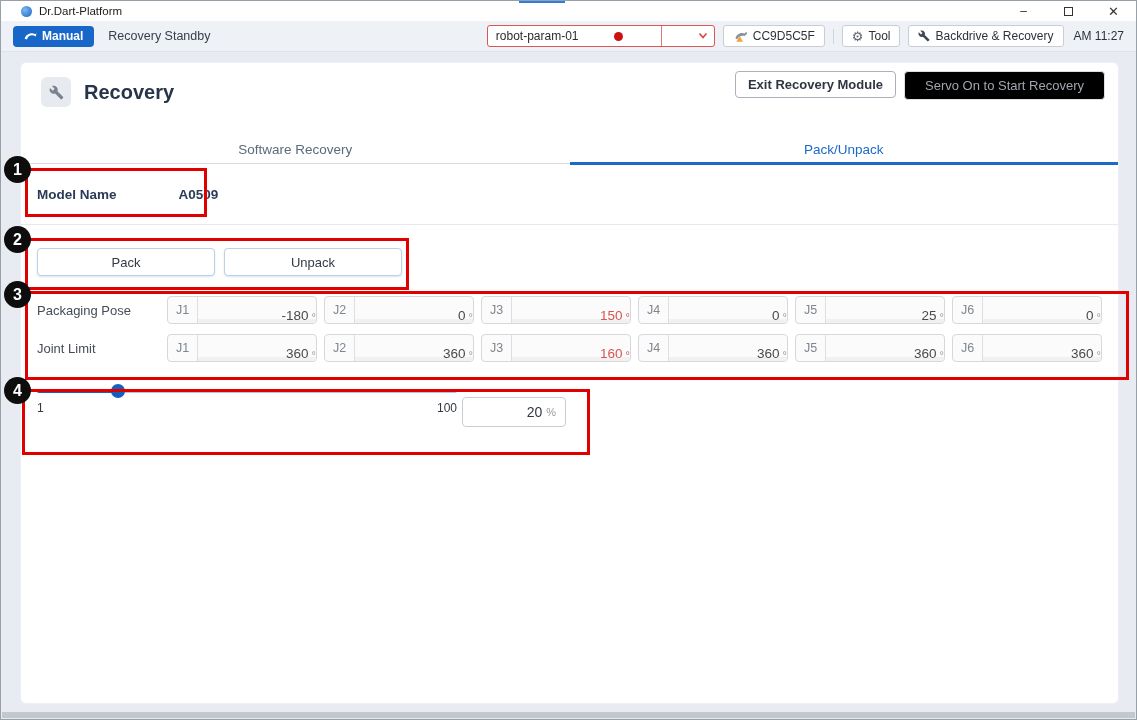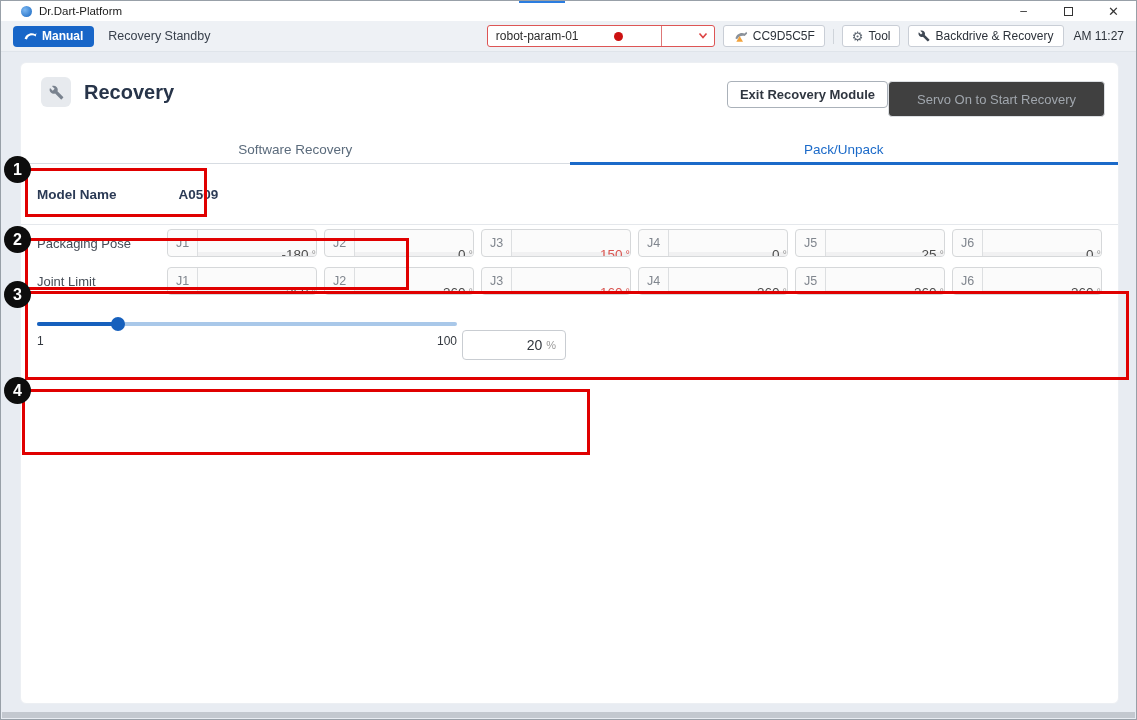--- a/index.html
+++ b/index.html
@@ -32,43 +32,43 @@
   .tb-time { font-size:12px; color:#2c323a; margin-left:2px; }
   .warnbot { position:relative; width:15px; height:14px; }
 
   
   .page { position:absolute; top:55px; left:0; right:0; bottom:0; }
   .card { position:absolute; left:19px; top:6px; width:1099px; height:642px; background:#fff; border-radius:6px; border:1px solid #eceff3; }
 
   .card-header { display:flex; align-items:center; padding:14px 16px 0 20px; height:44px; position:relative; }
   .hdr-icon { width:30px; height:30px; background:#e7eaee; border-radius:6px; display:flex; align-items:center; justify-content:center; }
   .hdr-title { font-size:20px; font-weight:bold; color:#273449; margin-left:13px; }
-  .hdr-btns { position:absolute; right:13px; top:18px; display:flex; gap:0; }
+  .hdr-btns { position:absolute; right:13px; top:8px; display:flex; gap:8px; }
   .btn-outline { height:27px; padding:0 12px; background:#fff; border:1px solid #aab1b9; border-radius:4px; font-size:13px; font-weight:600; color:#2f3640; font-family:inherit; }
-  .btn-disabled { height:36px; padding:0 28px; background:#404040; border:1px solid #dcdfe3; border-radius:4px; font-size:13px; color:#a0a6ad; font-family:inherit; }
+  .btn-disabled { height:29px; padding:0 20px; background:#000000; border:1px solid #dcdfe3; border-radius:4px; font-size:13px; color:#a0a6ad; font-family:inherit; }
 
   .tabs { display:flex; margin-top:29px; height:28px; border-bottom:1px solid #d7dce2; }
   .tab { flex:1; display:flex; align-items:center; justify-content:center; font-size:13.5px; color:#5b6b7c; position:relative; cursor:default; }
   .tab.active { color:#1b6ac9; }
   .tab.active::after { content:""; position:absolute; left:0; right:0; bottom:-2px; height:3px; background:#1b6ac9; }
 
   .model-row { height:61px; display:flex; align-items:center; padding-left:16px; border-bottom:1px solid #e5e8ec; }
   .model-label { font-size:13.5px; font-weight:bold; color:#2b3a55; }
   .model-value { font-size:13.5px; font-weight:bold; color:#2b3a55; margin-left:62px; }
 
   .pack-row { padding:23px 16px 16px; display:flex; gap:9px; }
   .action-btn { width:178px; height:28px; background:#fff; border:1px solid #bcd0e8; border-radius:4px; box-shadow:0 1px 2px rgba(120,150,190,.25); font-size:13px; color:#333a42; font-family:inherit; }
 
   .joint-rows { margin-top:6px; padding:0 16px; }
   .joint-row { display:flex; align-items:center; height:24px; margin-bottom:14px; }
   .row-label { width:130px; font-size:13px; color:#454c56; flex:none; }
   .fields { flex:1; display:flex; gap:7px; }
   .field { flex:1; display:flex; height:28px; border:1px solid #d6d8da; border-radius:4px; overflow:hidden; background:#fbfbfb; }
   .jl { width:30px; display:flex; align-items:center; padding-left:8px; font-size:12.5px; color:#80868e; border-right:1px solid #dddfe1; flex:none; }
-  .jv { flex:1; background:#f1f1f2; display:flex; align-items:center; justify-content:flex-end; gap:3px;margin-top:22px; }
+  .jv { flex:1; background:#f1f1f2; display:flex; align-items:flex-end; justify-content:flex-end; gap:3px;margin-top:22px; }
   .num { font-size:13.5px; color:#4a4a4a; }
   .deg { font-size:11px; color:#9a9a9a; }
   .jv.alert .num, .jv.alert .deg { color:#d9534f; }
 
   .speed { margin-top:23px; padding:0 16px; position:relative; }
   .speed-label { font-size:13px; color:#454c56; height:14px; }
   .slider { width:420px; margin-top:8px; }
   .track { position:relative; width:420px; height:16px; }
   .track::before { content:""; position:absolute; left:0; right:0; top:6px; height:4px; border-radius:2px; background:#a9c8e9; }
   .fill { position:absolute; left:0; top:6px; height:4px; width:81px; border-radius:2px; background:#1660bd; }
@@ -174,20 +174,24 @@
       <div class="tabs">
         <div class="tab">Software Recovery</div>
         <div class="tab active">Pack/Unpack</div>
       </div>
 
       <div class="model-row">
         <span class="model-label">Model Name</span>
         <span class="model-value">A0509</span>
       </div>
 
+      <div class="pack-row">
+        <button class="action-btn">Pack</button>
+        <button class="action-btn">Unpack</button>
+      </div>
 
       <div class="joint-rows">
         <div class="joint-row">
           <span class="row-label">Packaging Pose</span>
           <div class="fields">
             <div class="field">
               <span class="jl">J1</span>
               <span class="jv">
                   <span class="num">-180</span>
                   <span class="deg">°</span>

